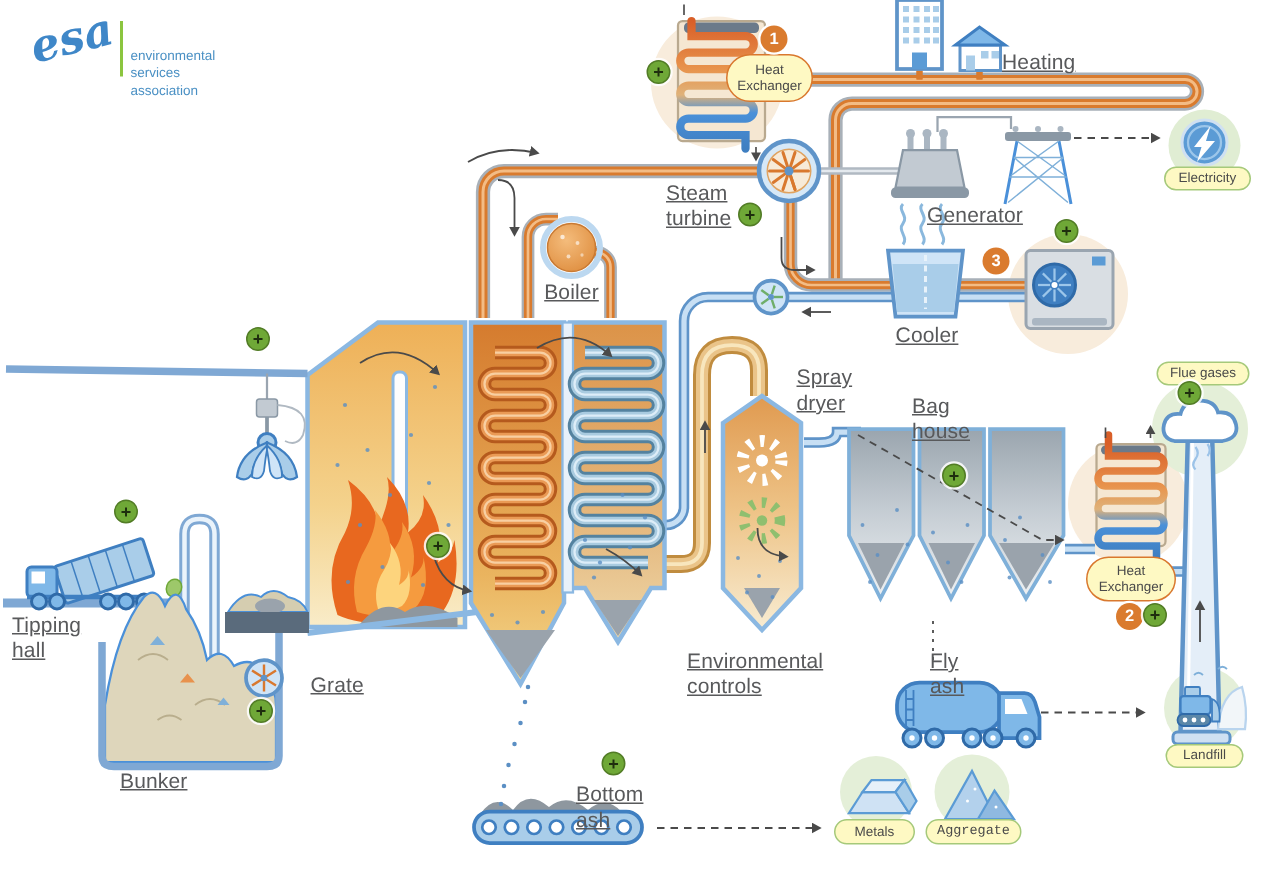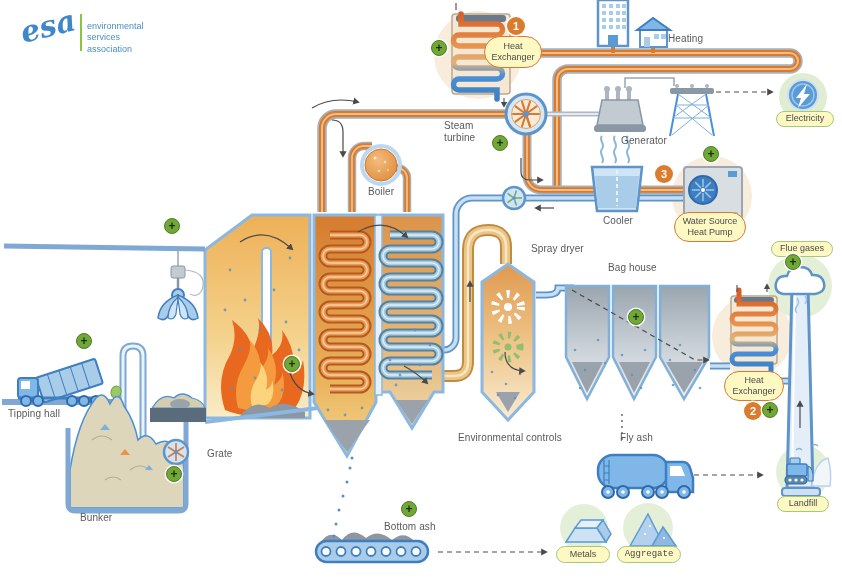--- a/index.html
+++ b/index.html
@@ -1,34 +1,34 @@
 <!DOCTYPE html>
 <html><head>
 <meta charset="utf-8">
 <style>
   html,body{margin:0;padding:0;background:#fff;font-family:"Liberation Sans",sans-serif;}
   .stage{position:relative;width:842px;height:580px;background:#fff;overflow:hidden;}
   .stage svg.art{position:absolute;left:0;top:0;}
-  .lbl{position:absolute;font-size:10px;color:#58595b;letter-spacing:.1px;white-space:pre-line;line-height:1.2;}
+  .lbl{position:absolute;font-size:14px;color:#58595b;letter-spacing:.1px;white-space:pre-line;line-height:1.2;text-decoration:underline;}
   .pill{position:absolute;display:flex;align-items:center;justify-content:center;background:#fef9c3;
         border-radius:999px;font-size:9px;color:#4a4a4a;text-align:center;white-space:pre-line;
         line-height:1.25;box-sizing:border-box;padding:1px 4px;}
   .pill.g{border:1.5px solid #a5c97a;}
   .pill.o{border:1.5px solid #d9782e;}
   .badge{position:absolute;width:18px;height:18px;border-radius:50%;background:#da7b2e;color:#fff;
          font-size:11px;font-weight:700;display:flex;align-items:center;justify-content:center;
          box-shadow:0 0 0 1.5px #fff;}
   .plus{position:absolute;width:16px;height:16px;border-radius:50%;background:#6fa837;border:1px solid #527c26;
         color:#1e2e0e;font-size:12px;font-weight:700;display:flex;align-items:center;justify-content:center;
         line-height:1;box-shadow:0 0 0 1.5px rgba(255,255,255,.85);box-sizing:border-box;}
   .logo-esa{position:absolute;left:22px;top:8px;width:58px;height:50px;color:#3f87c8;
             font-family:"DejaVu Serif",serif;font-style:italic;font-weight:700;font-size:30px;
             transform:rotate(-14deg);}
   .logo-div{position:absolute;left:80px;top:14px;width:2px;height:37px;background:#8bc53f;}
-  .logo-org{position:absolute;left:87px;top:21px;font-size:9px;line-height:1.25;color:#4a90c4;white-space:pre-line;}
+  .logo-org{position:absolute;left:87px;top:32px;font-size:9px;line-height:1.25;color:#4a90c4;white-space:pre-line;}
   .title{position:absolute;left:24px;top:70px;font-size:16px;font-weight:700;letter-spacing:.8px;color:#3d3d3f;}
 </style>
 </head>
 <body>
 
 <div class="stage">
 
 <svg class="art" width="842" height="580" viewBox="0 0 842 580">
   <defs>
     <marker id="ah" markerWidth="7" markerHeight="7" refX="4" refY="3" orient="auto">
@@ -541,22 +541,20 @@
   <div class="lbl" style="left:608px;top:262px;width:52px;">Bag house</div>
   <div class="lbl" style="left:458px;top:432px;width:110px;">Environmental controls</div>
   <div class="lbl" style="left:620px;top:432px;width:40px;">Fly ash</div>
   <div class="lbl" style="left:8px;top:408px;width:60px;">Tipping hall</div>
   <div class="lbl" style="left:207px;top:448px;width:40px;">Grate</div>
   <div class="lbl" style="left:80px;top:512px;width:50px;">Bunker</div>
   <div class="lbl" style="left:384px;top:521px;width:58px;">Bottom ash</div>
 
   <div class="pill o" style="left:484px;top:36px;width:58px;height:32px;">Heat
 Exchanger</div>
-  <div class="pill o" style="left:674px;top:212px;width:72px;height:30px;">Water Source
-Heat Pump</div>
   <div class="pill o" style="left:724px;top:371px;width:60px;height:30px;">Heat
 Exchanger</div>
   <div class="pill g" style="left:776px;top:111px;width:58px;height:16px;">Electricity</div>
   <div class="pill g" style="left:771px;top:241px;width:62px;height:16px;">Flue gases</div>
   <div class="pill g" style="left:777px;top:496px;width:52px;height:16px;">Landfill</div>
   <div class="pill g" style="left:556px;top:546px;width:54px;height:17px;">Metals</div>
   <div class="pill g" style="left:617px;top:546px;width:64px;height:17px;font-family:Liberation Mono, monospace;">Aggregate</div>
 
   <div class="badge" style="left:507px;top:17px;">1</div>
   <div class="badge" style="left:744px;top:402px;">2</div>

